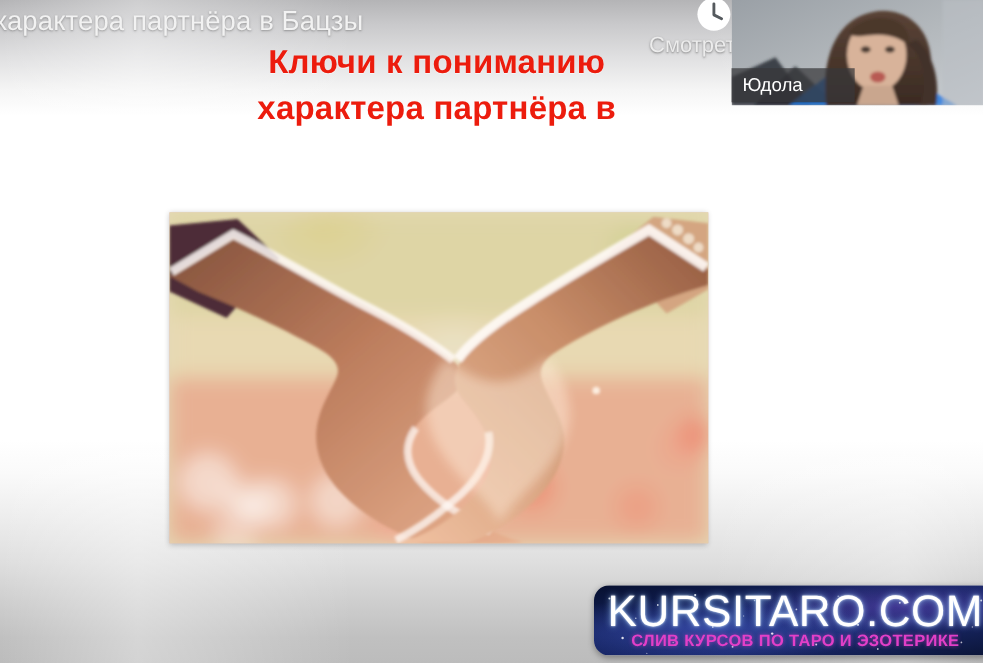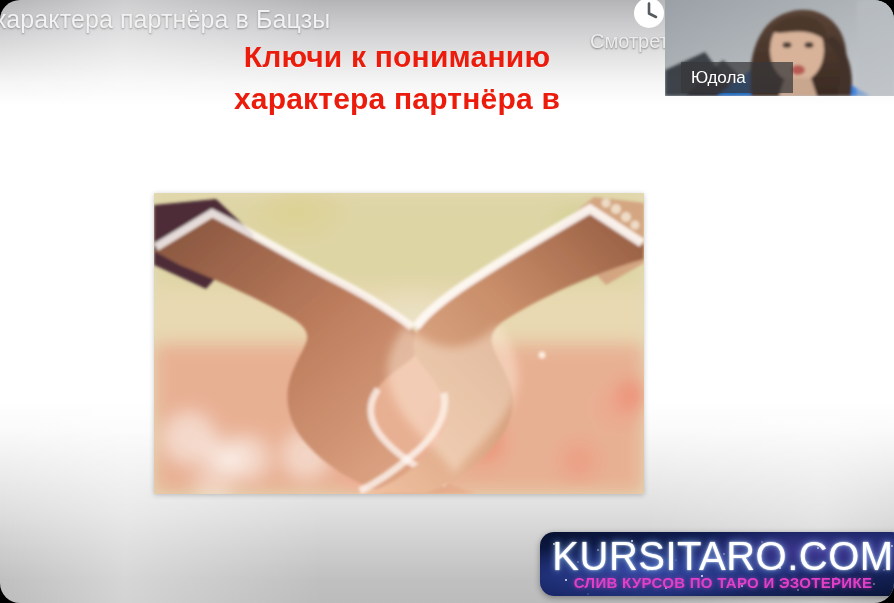--- a/index.html
+++ b/index.html
@@ -9,21 +9,20 @@
   }
   body {
     font-family: "Liberation Sans", sans-serif;
   }
 
   #stage {
     position: relative;
     width: 894px;
     height: 603px;
     overflow: hidden;
-    border-radius: 20px;
   }
 
   
   .slide-bg {
     position: absolute;
     inset: 0;
     background:
       linear-gradient(to bottom,
         #b4b4b6 0px,
         #c9c9cb 22px,
@@ -154,21 +153,20 @@
     height: 31px;
     background: rgba(55,55,58,0.72);
     color: #ffffff;
     font-size: 17px;
     line-height: 31px;
     padding-left: 10px;
     box-sizing: border-box;
     pointer-events: auto;
     white-space: nowrap;
     overflow: hidden;
-    margin-left: 16px;
   }
 
   
   .watermark {
     position: absolute;
     left: 540px;
     top: 532px;
     width: 366px;
     height: 64px;
     border-radius: 14px;

